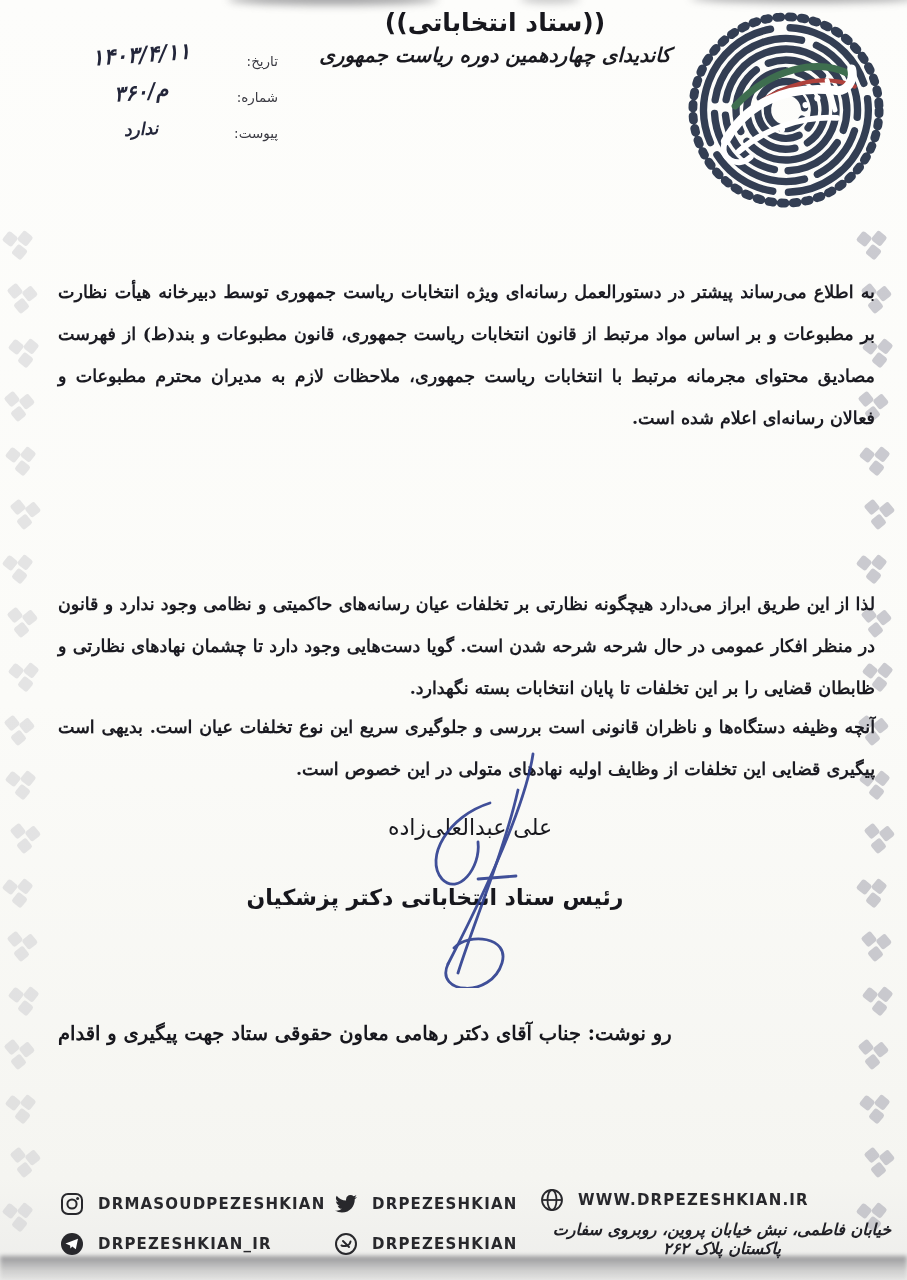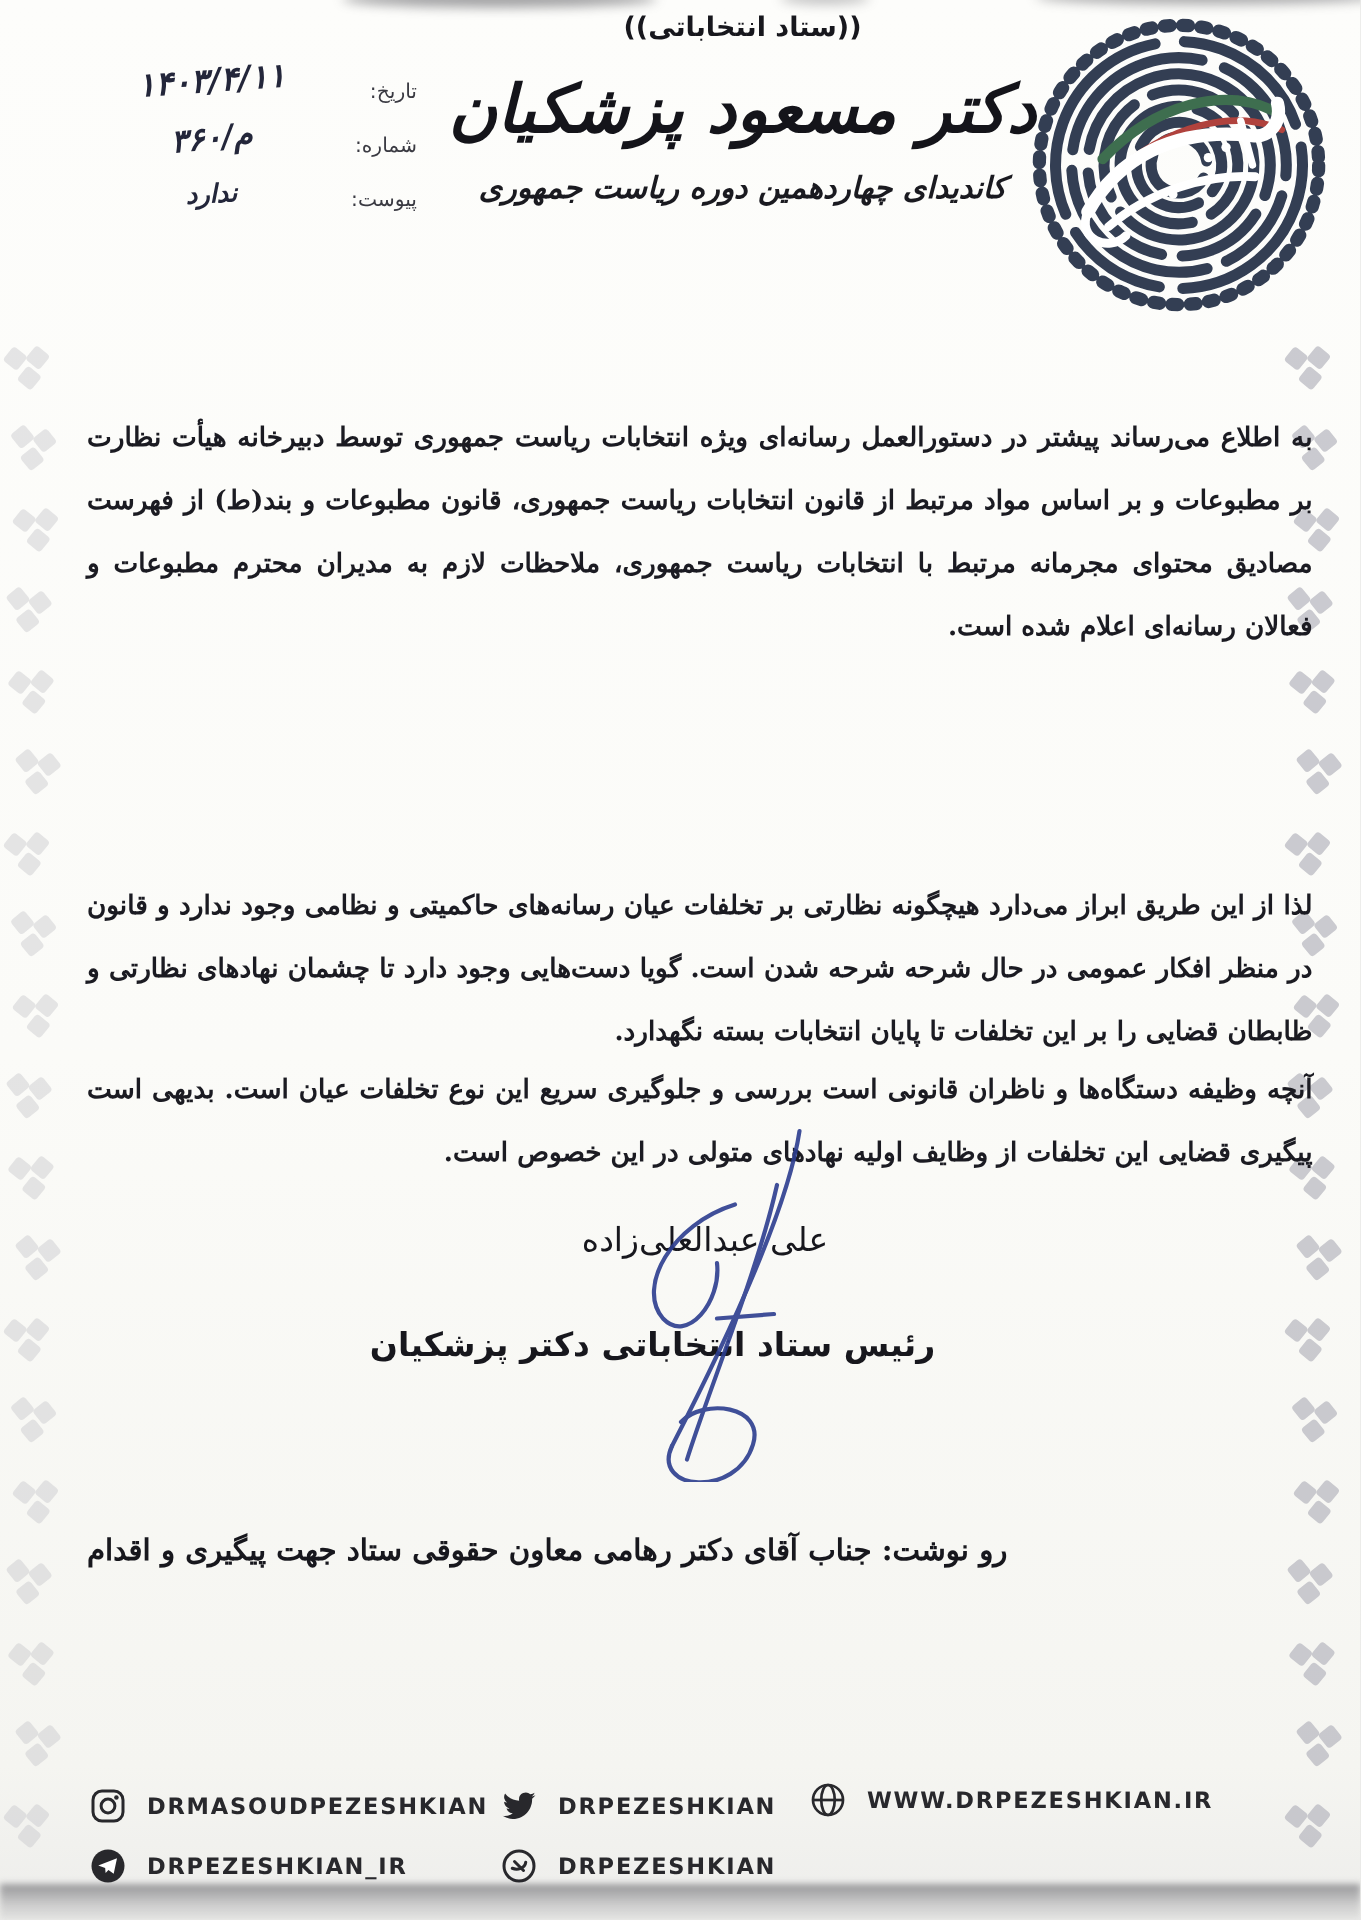--- a/index.html
+++ b/index.html
@@ -27,21 +27,21 @@
   
   .meta{position:absolute;left:48px;top:45px;width:230px;direction:rtl;}
   .meta-row{position:relative;height:36px;}
   .meta-label{position:absolute;right:0;top:8px;font-size:13.5px;color:#3a3a42;letter-spacing:.2px;}
   .meta-value{position:absolute;right:62px;top:-4px;width:150px;text-align:center;
     font-family:"DejaVu Serif",serif;font-style:italic;font-weight:bold;
     color:#23263a;font-size:22px;transform:rotate(-4deg);}
   .meta-row:nth-child(2) .meta-value{font-size:21px;transform:rotate(-6deg);top:-2px;}
   .meta-row:nth-child(3) .meta-value{font-size:17px;transform:rotate(-3deg);top:2px;}
   .head-center{position:absolute;left:295px;top:8px;width:400px;text-align:center;direction:rtl;}
-  .org-title{font-size:18px;font-weight:bold;letter-spacing:1px;color:#17171d;}
+  .org-title{font-size:25px;font-weight:bold;letter-spacing:1px;color:#17171d;}
   .cand-name{margin-top:12px;font-family:"DejaVu Serif",serif;font-style:italic;font-weight:bold;
     font-size:44px;line-height:1.5;color:#14141a;}
   .cand-sub{margin-top:6px;font-family:"DejaVu Serif",serif;font-style:italic;font-weight:bold;
     font-size:20px;color:#1a1a20;}
   .logo-wrap{position:absolute;left:688px;top:12px;width:196px;height:196px;}
   
   .body-text{position:absolute;right:32px;left:58px;direction:rtl;text-align:justify;
     font-family:"DejaVu Serif",serif;font-size:17.5px;font-weight:600;
     line-height:42px;color:#1b1b22;}
   .p1{top:253px;} .p2{top:455px;} .p3{top:565px;} .p4{top:688px;}
@@ -279,21 +279,20 @@
       <span class="meta-value">م/۳۶۰</span>
     </div>
     <div class="meta-row">
       <span class="meta-label">پیوست:</span>
       <span class="meta-value">ندارد</span>
     </div>
   </div>
 
   <div class="head-center">
     <div class="org-title">((ستاد انتخاباتی))</div>
-    <div class="cand-name">دکتر مسعود پزشکیان</div>
     <div class="cand-sub">کاندیدای چهاردهمین دوره ریاست جمهوری</div>
   </div>
 
   <div class="logo-wrap">
     <svg viewBox="0 0 200 200" width="196" height="196">
       <title>پزشکیان</title>
       <g fill="none" stroke="#333e53" stroke-linecap="round">
         <circle cx="100" cy="100" r="95" stroke-width="9" stroke-dasharray="4 8.5"></circle>
         <circle cx="100" cy="100" r="84" stroke-width="7.5" stroke-dasharray="100 16 70 14 150 20" transform="rotate(20 100 100)"></circle>
         <circle cx="100" cy="100" r="73" stroke-width="7.5" stroke-dasharray="60 14 120 16 90 14" transform="rotate(130 100 100)"></circle>
@@ -367,14 +366,15 @@
     <span class="handle">DRPEZESHKIAN</span>
   </div>
   <div class="foot-item fi-web">
     <svg class="ficon" viewBox="0 0 24 24">
       <circle cx="12" cy="12" r="10" fill="none" stroke="#28282c" stroke-width="1.8"></circle>
       <ellipse cx="12" cy="12" rx="4.5" ry="10" fill="none" stroke="#28282c" stroke-width="1.8"></ellipse>
       <line x1="2" y1="12" x2="22" y2="12" stroke="#28282c" stroke-width="1.8"></line>
     </svg>
     <span class="handle">WWW.DRPEZESHKIAN.IR</span>
   </div>
+  <div class="foot-addr">خیابان فاطمی، نبش خیابان پروین، روبروی سفارت پاکستان پلاک ۲۶۲</div>
 
 </div>
 
 </body></html>

